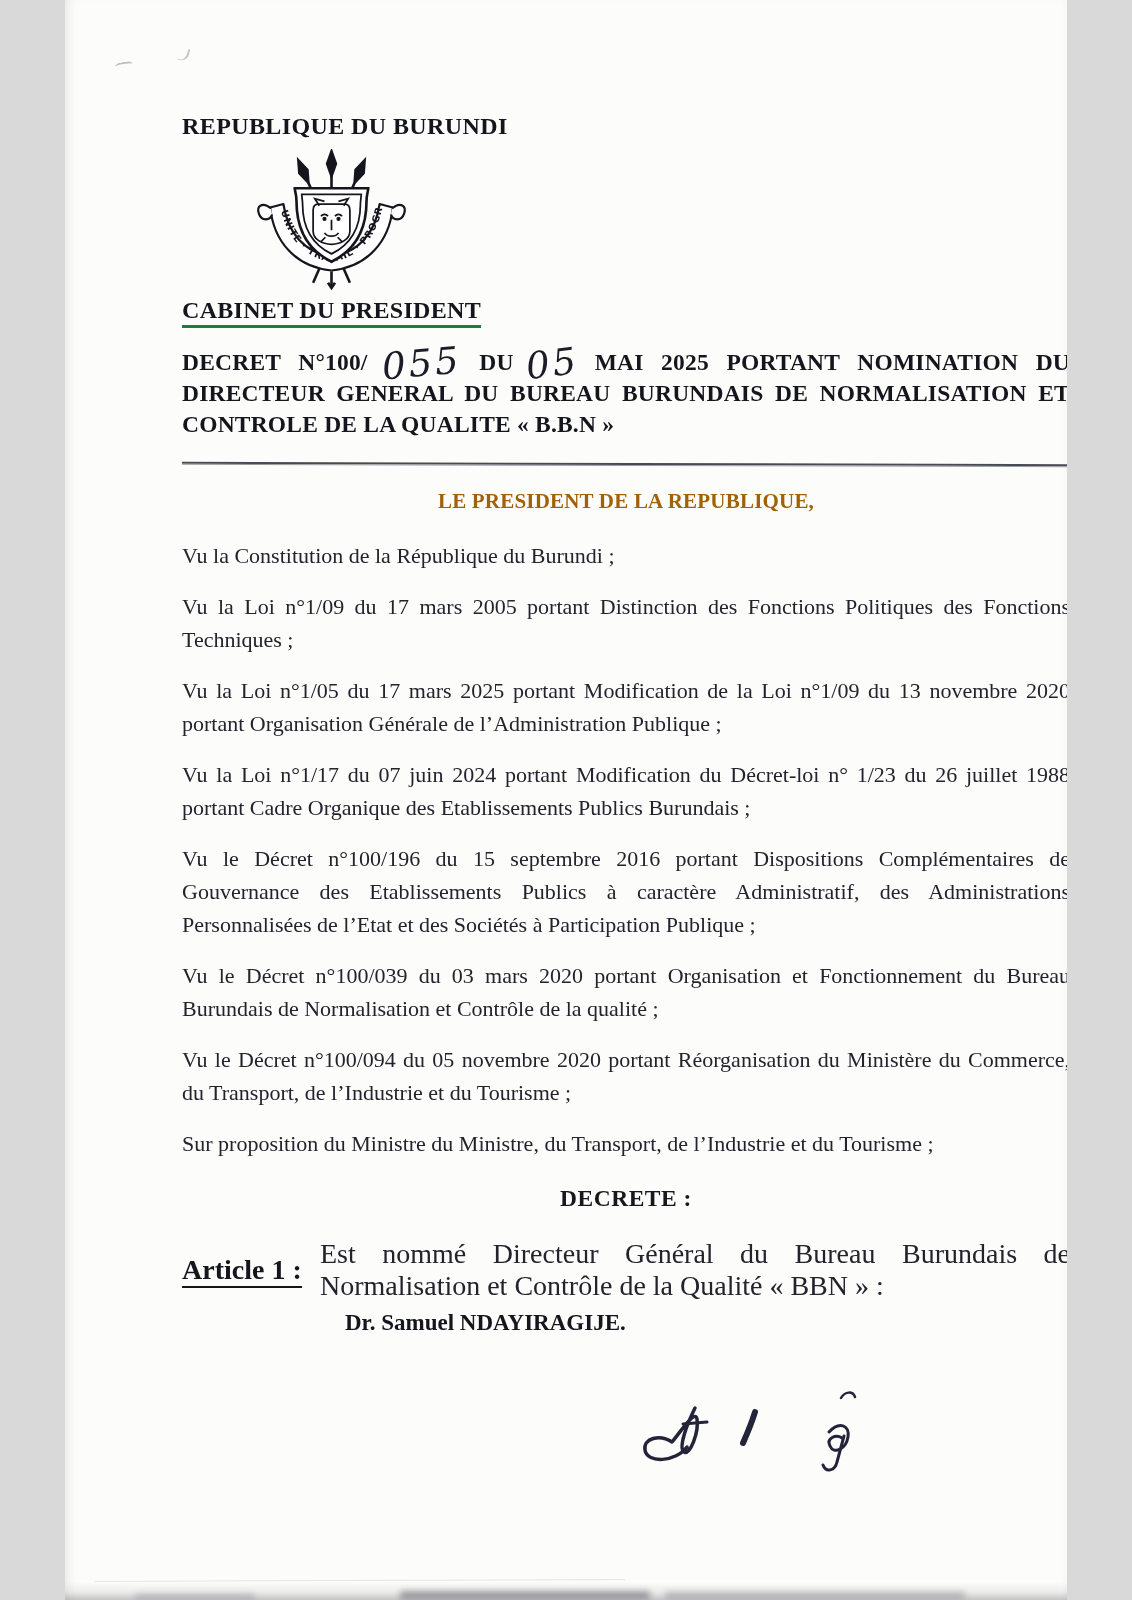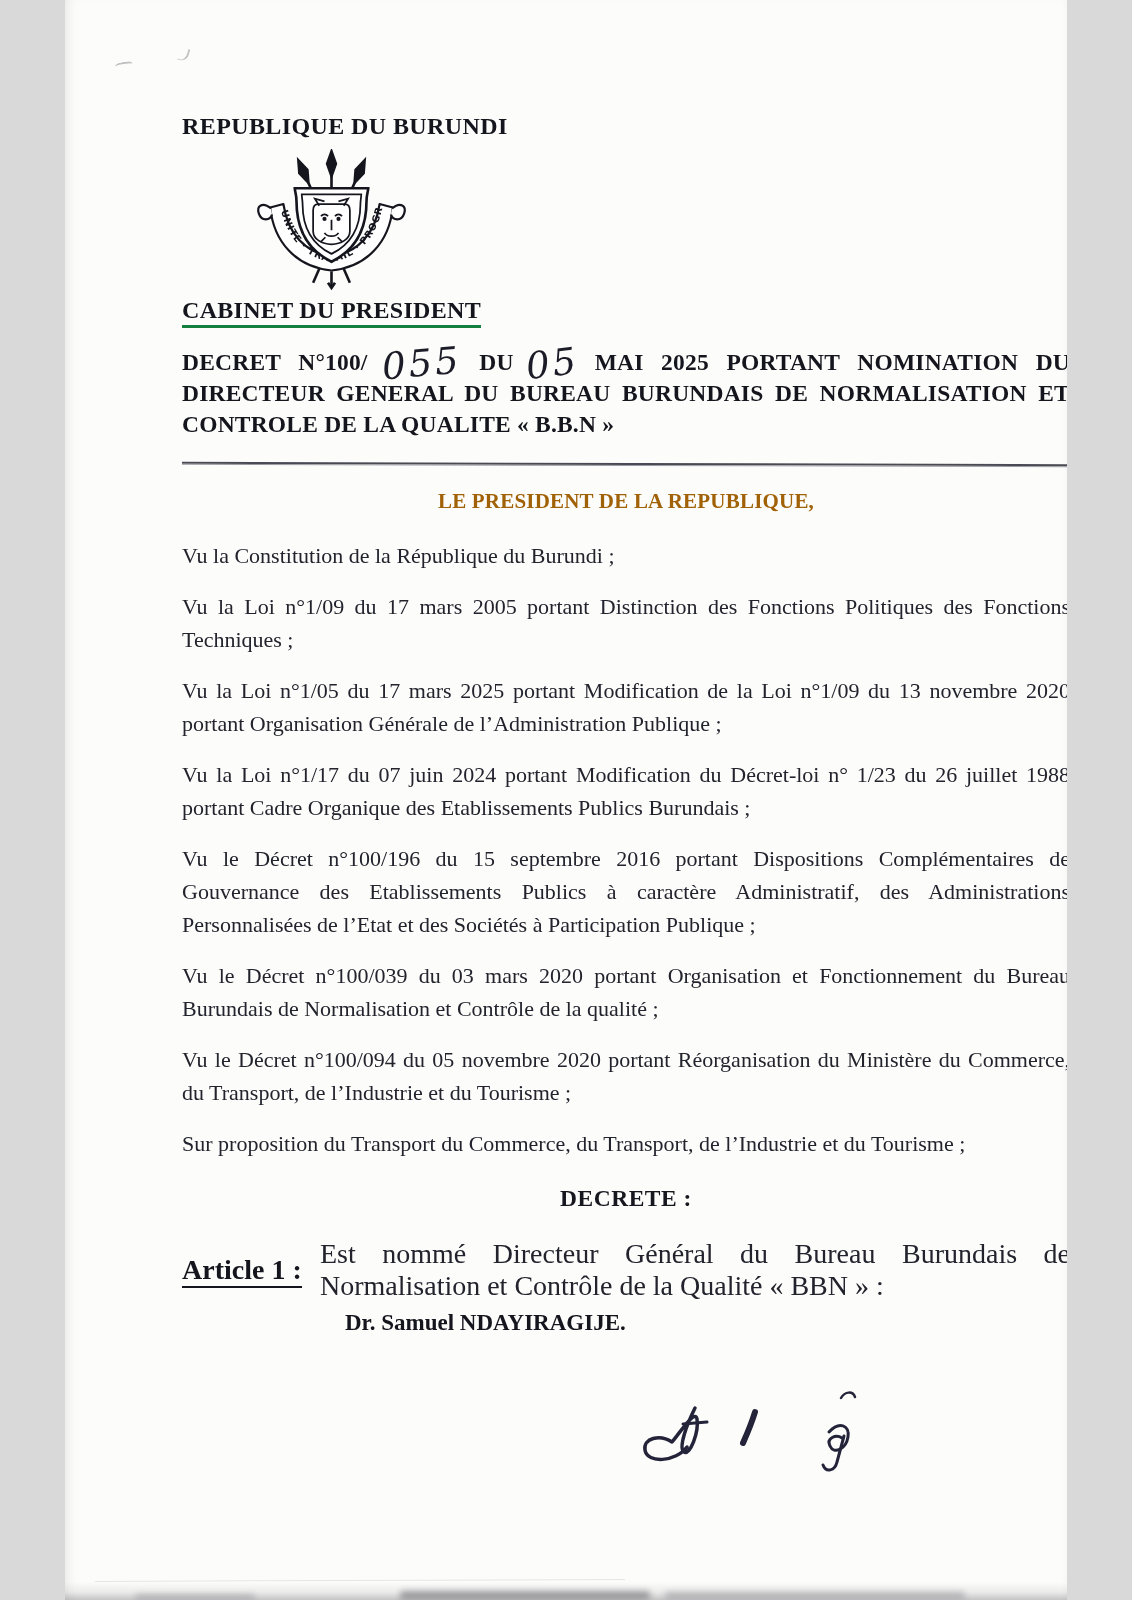--- a/index.html
+++ b/index.html
@@ -154,21 +154,21 @@
     <p class="salutation">LE PRESIDENT DE LA REPUBLIQUE,</p>
 
     <div class="visas">
       <p class="visa">Vu la Constitution de la République du Burundi ;</p>
       <p class="visa">Vu la Loi n°1/09 du 17 mars 2005 portant Distinction des Fonctions Politiques des Fonctions Techniques ;</p>
       <p class="visa">Vu la Loi n°1/05 du 17 mars 2025 portant Modification de la Loi n°1/09 du 13 novembre 2020 portant Organisation Générale de l’Administration Publique ;</p>
       <p class="visa">Vu la Loi n°1/17 du 07 juin 2024 portant Modification du Décret-loi n° 1/23 du 26 juillet 1988 portant Cadre Organique des Etablissements Publics Burundais ;</p>
       <p class="visa">Vu le Décret n°100/196 du 15 septembre 2016 portant Dispositions Complémentaires de Gouvernance des Etablissements Publics à caractère Administratif, des Administrations Personnalisées de l’Etat et des Sociétés à Participation Publique ;</p>
       <p class="visa">Vu le Décret n°100/039 du 03 mars 2020 portant Organisation et Fonctionnement du Bureau Burundais de Normalisation et Contrôle de la qualité ;</p>
       <p class="visa">Vu le Décret n°100/094 du 05 novembre 2020 portant Réorganisation du Ministère du Commerce, du Transport, de l’Industrie et du Tourisme ;</p>
-      <p class="visa">Sur proposition du Transport du Commerce, du Transport, de l’Industrie et du Tourisme ;</p>
+      <p class="visa">Sur proposition du Ministre du Ministre, du Transport, de l’Industrie et du Tourisme ;</p>
     </div>
 
     <p class="decrete">DECRETE :</p>
 
     <div class="article">
       <span class="article-label"><span class="ul">Article 1 :</span></span>
       <span class="article-text">Est nommé Directeur Général du Bureau Burundais de Normalisation et Contrôle de la Qualité « BBN » :</span>
     </div>
 
     <p class="appointee">Dr. Samuel NDAYIRAGIJE.</p>

